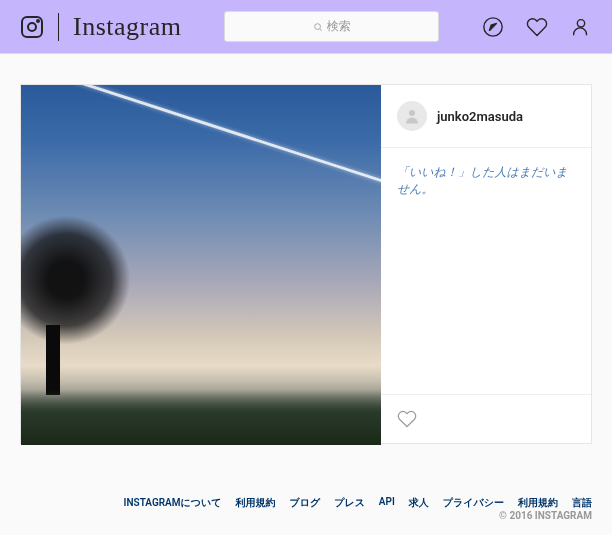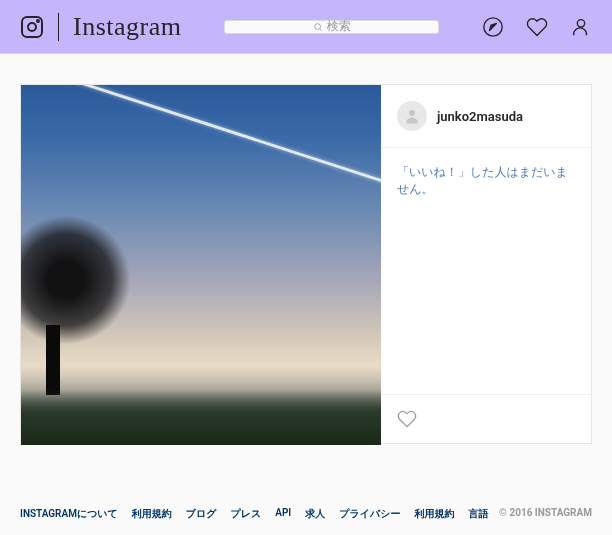--- a/index.html
+++ b/index.html
@@ -5,47 +5,47 @@
 * { margin: 0; padding: 0; box-sizing: border-box; }
 body { font-family: -apple-system, BlinkMacSystemFont, "Segoe UI", Roboto, Helvetica, Arial, sans-serif; background: #fafafa; width: 612px; height: 535px; overflow: hidden; }
 
 
 .header { background: #c4b5fd; border-bottom: 1px solid #dbdbdb; height: 54px; display: flex; align-items: center; padding: 0 20px; gap: 18px; }
 .logo-block { display: flex; align-items: center; gap: 14px; }
 .logo-icon { width: 24px; height: 24px; }
 .logo-divider { width: 1px; height: 28px; background: #222; }
 .wordmark { font-family: 'Brush Script MT', cursive; font-size: 26px; font-weight: 500; color: #262626; letter-spacing: 0.5px; }
 .search-wrap { flex: 1; display: flex; justify-content: center; }
-.search-box { width: 215px; height: 14px; background: #fafafa; border: 1px solid #dbdbdb; border-radius: 3px; display: flex; align-items: center; justify-content: center; gap: 4px; font-size: 12px; color: #999; cursor: text; }
+.search-box { width: 215px; height: 31px; background: #fafafa; border: 1px solid #dbdbdb; border-radius: 3px; display: flex; align-items: center; justify-content: center; gap: 4px; font-size: 12px; color: #999; cursor: text; }
 .nav-icons { display: flex; gap: 22px; align-items: center; }
 .nav-icon { width: 22px; height: 22px; color: #262626; cursor: pointer; }
 
 
 .post-area { padding: 30px 20px 8px; }
 .post-card { background: #fff; border: 1px solid #e6e6e6; display: flex; height: 360px; }
 .post-image { width: 360px; height: 360px; background: linear-gradient(to bottom, #2a5a9a 0%, #3b6aa8 15%, #6b8ab3 35%, #a8a8b8 55%, #d4c8b8 70%, #e8dcc8 78%, #c8c0b0 82%, #687068 90%, #384838 100%); position: relative; overflow: hidden; }
 .contrail { position: absolute; top: 0; left: 0; width: 100%; height: 100%; }
 .contrail::before { content: ''; position: absolute; top: -10px; left: 40px; width: 450px; height: 3px; background: rgba(255,255,255,0.85); transform: rotate(18deg); transform-origin: left; box-shadow: 0 0 4px rgba(255,255,255,0.5); }
 .tree { position: absolute; bottom: 50px; left: -20px; width: 140px; height: 180px; }
 .tree::before { content: ''; position: absolute; bottom: 0; left: 45px; width: 14px; height: 70px; background: #0a0a0a; }
 .tree::after { content: ''; position: absolute; top: 0; left: 0; width: 130px; height: 130px; background: radial-gradient(circle, rgba(10,10,10,0.95) 20%, rgba(10,10,10,0.7) 50%, transparent 70%); border-radius: 50%; }
 .hills { position: absolute; bottom: 0; left: 0; width: 100%; height: 55px; background: linear-gradient(to bottom, transparent, #2a3a2a 40%, #1a2818); }
 
 .post-side { flex: 1; display: flex; flex-direction: column; }
 .post-header { padding: 16px; display: flex; align-items: center; gap: 10px; border-bottom: 1px solid #efefef; }
 .avatar { width: 30px; height: 30px; border-radius: 50%; background: #e8e8e8; display: flex; align-items: center; justify-content: center; }
 .username { font-size: 13px; font-weight: 600; color: #262626; cursor: pointer; }
-.post-body { padding: 16px; flex: 1; font-size: 12px; }
+.post-body { padding: 16px; flex: 1; font-size: 12px; font-style: italic; }
 .likes-row { display: flex; justify-content: space-between; gap: 8px; }
 .likes-text { color: #4b7bb5; }
 .time-text { color: #999; white-space: nowrap; font-size: 11px; }
 .post-comment { border-top: 1px solid #efefef; padding: 14px 16px; display: flex; align-items: center; gap: 10px; color: #999; font-size: 12px; }
 
 
-.footer { position: absolute; bottom: 0; left: 0; right: 0; padding: 14px 20px; display: flex; justify-content: space-between; align-items: flex-start; font-size: 10px; }
+.footer { position: absolute; bottom: 0; left: 0; right: 0; padding: 14px 20px; display: flex; justify-content: space-between; align-items: flex-end; font-size: 10px; flex-direction: column; }
 .footer-links { display: flex; gap: 14px; flex-wrap: wrap; }
 .footer-links span { color: #003569; font-weight: 600; cursor: pointer; }
 .copyright { color: #999; font-weight: 700; }
 </style>
 </head>
 <body>
 
 <div class="header">
   <div class="logo-block">
     <svg class="logo-icon" viewBox="0 0 24 24" fill="none" stroke="#262626" stroke-width="2">

